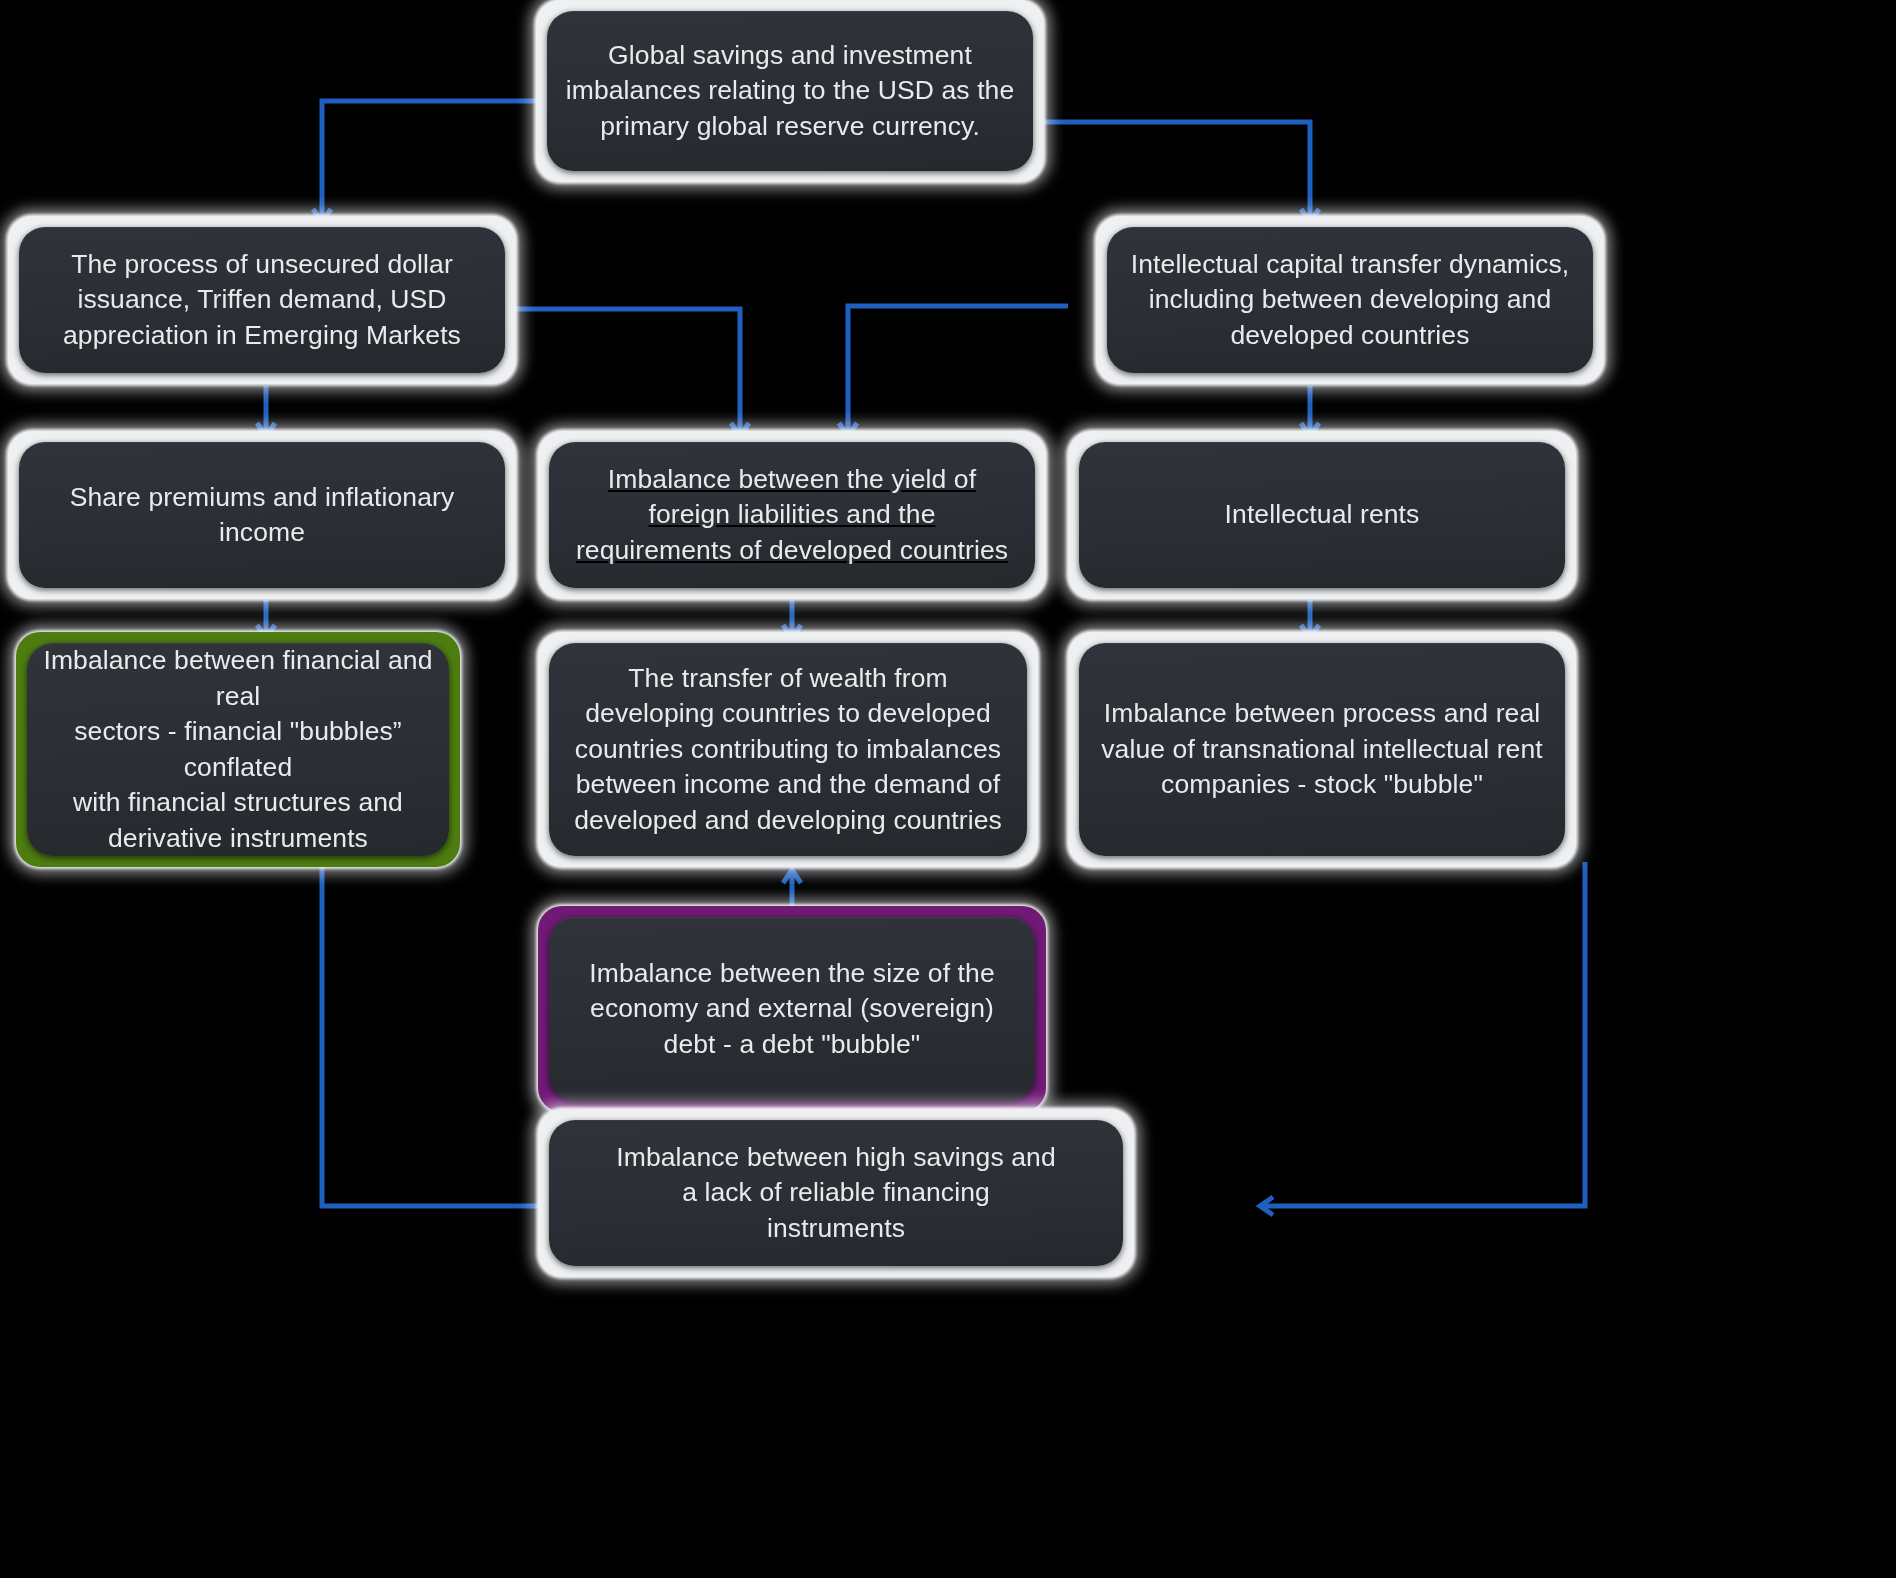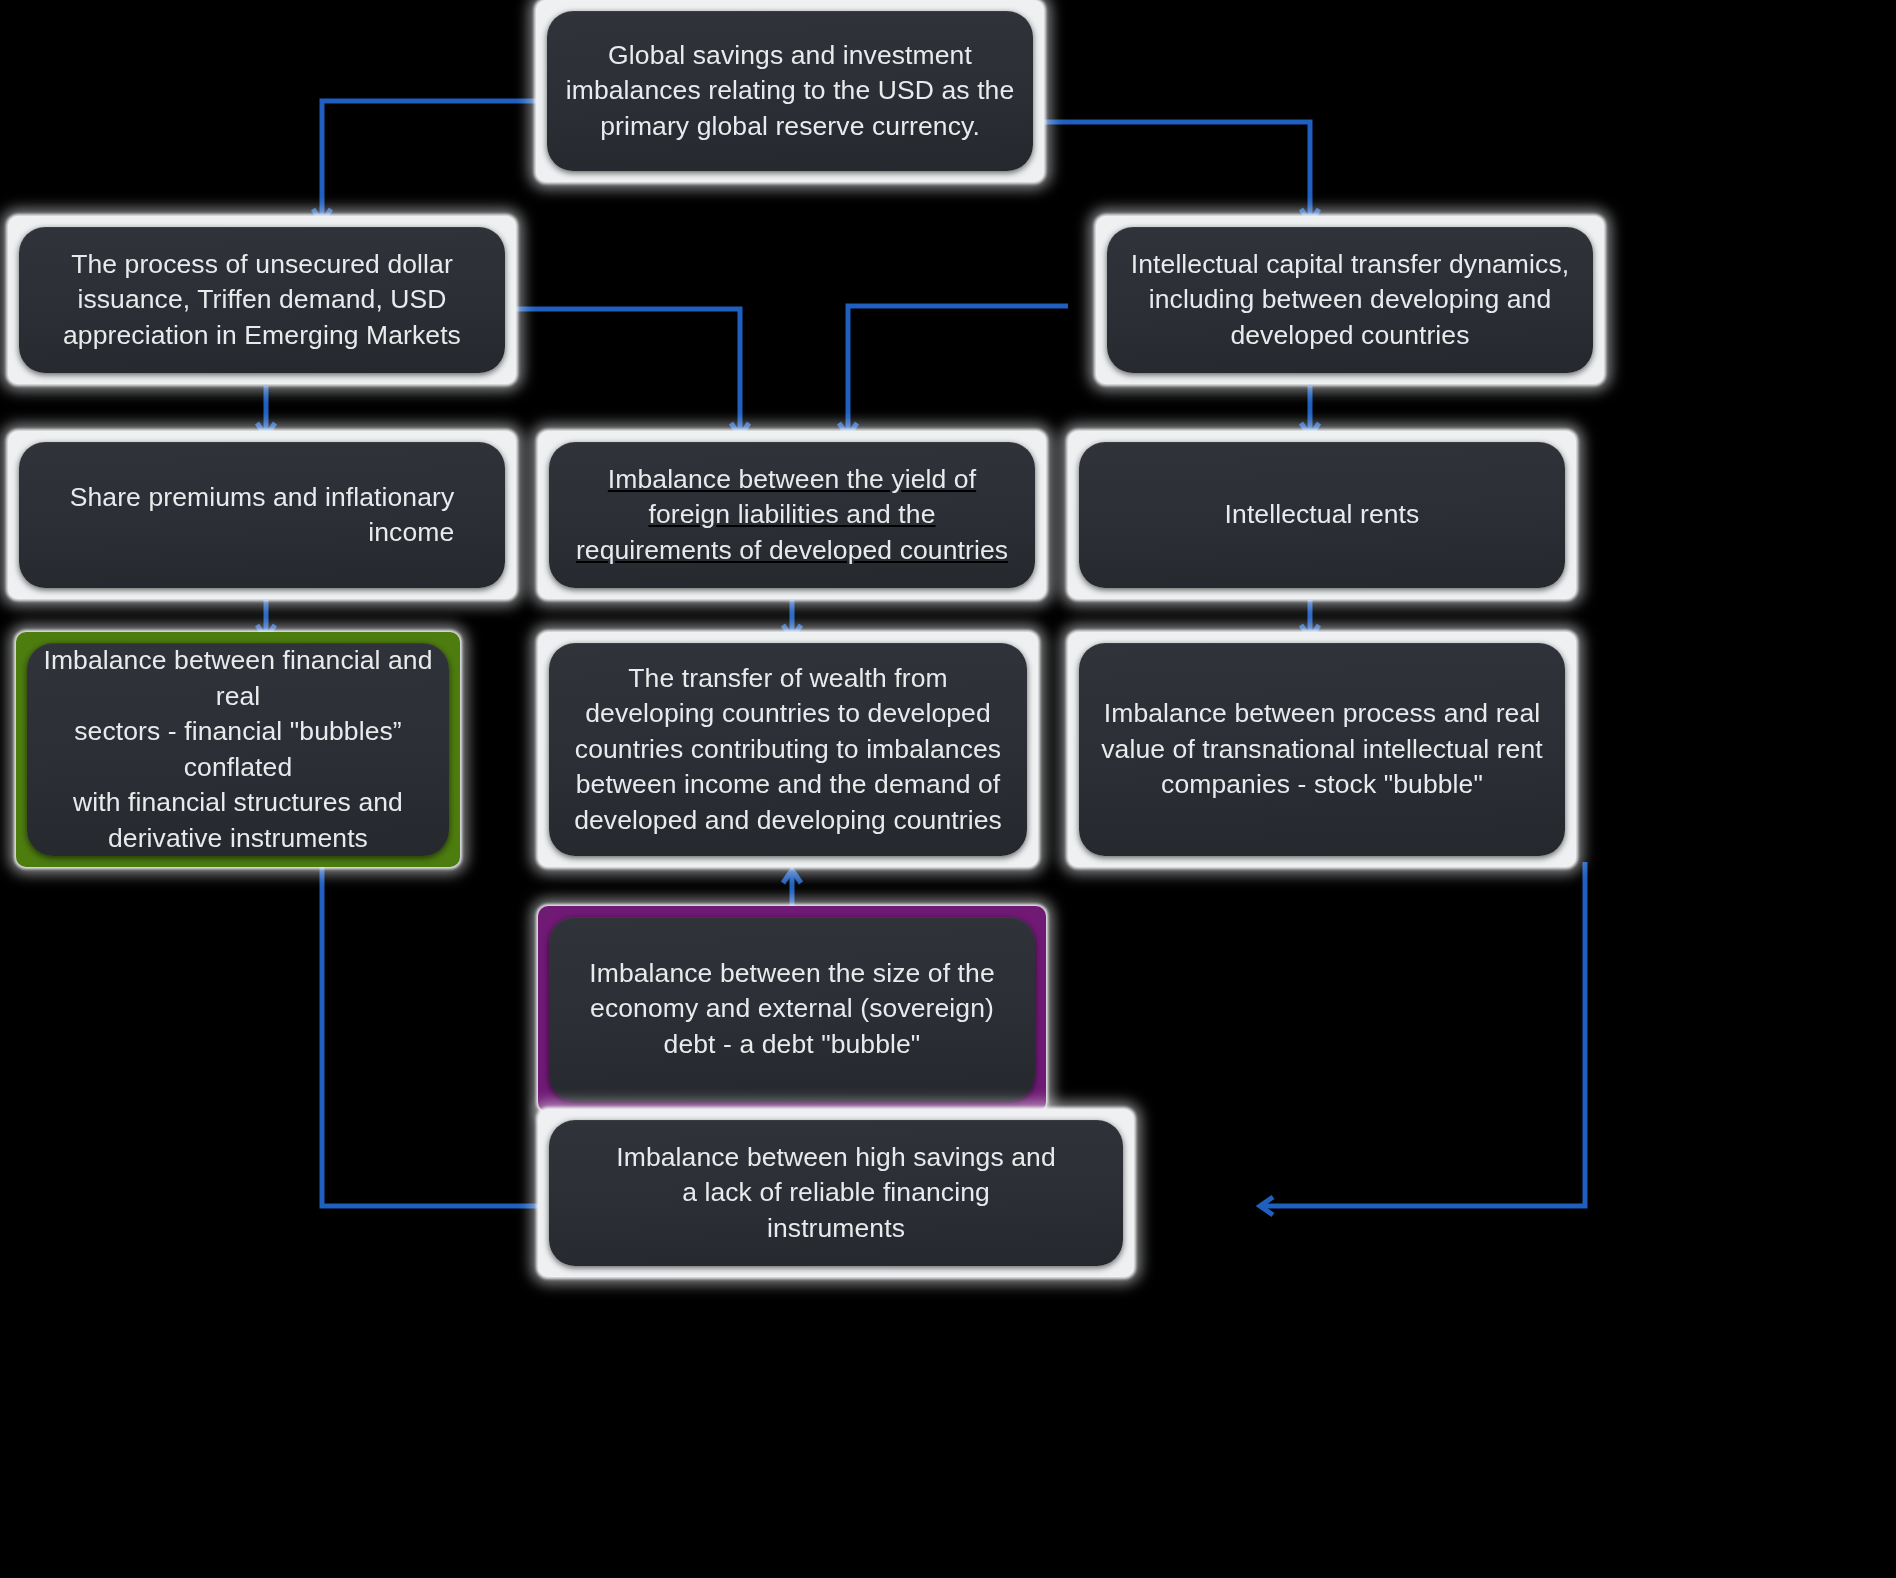--- a/index.html
+++ b/index.html
@@ -19,21 +19,21 @@
     position: absolute;
     left: 0;
     top: 0;
     width: 1896px;
     height: 1578px;
     pointer-events: none;
   }
   .node {
     position: absolute;
     box-sizing: border-box;
-    border-radius: 10px;
+    border-radius: 24px;
     background: #eef0f2;
     padding: 11px;
     box-shadow: 0 0 14px 7px rgba(240,242,245,0.55),
                 0 0 3px 2px rgba(255,255,255,0.85);
   }
   .node-inner {
     width: 100%;
     height: 100%;
     box-sizing: border-box;
     border-radius: 26px;
@@ -131,21 +131,21 @@
       </div>
       <div class="node" style="left: 1096px; top: 216px; width: 508px; height: 168px; background: rgb(238, 240, 242);">
         <div class="node-inner">
           <div class="node-text" style="color: rgb(233, 234, 236);">Intellectual capital transfer dynamics,
 including between developing and
 developed countries</div>
         </div>
       </div>
       <div class="node" style="left: 8px; top: 431px; width: 508px; height: 168px; background: rgb(238, 240, 242);">
         <div class="node-inner">
-          <div class="node-text" style="color: rgb(233, 234, 236); text-align: right;">Share premiums and inflationary
+          <div class="node-text" style="color: rgb(233, 234, 236);">Share premiums and inflationary
 income</div>
         </div>
       </div>
       <div class="node" style="left: 538px; top: 431px; width: 508px; height: 168px; background: rgb(238, 240, 242); text-decoration: underline;">
         <div class="node-inner">
           <div class="node-text" style="color: rgb(233, 234, 236);">Imbalance between the yield of
 foreign liabilities and the
 requirements of developed countries</div>
         </div>
       </div>

